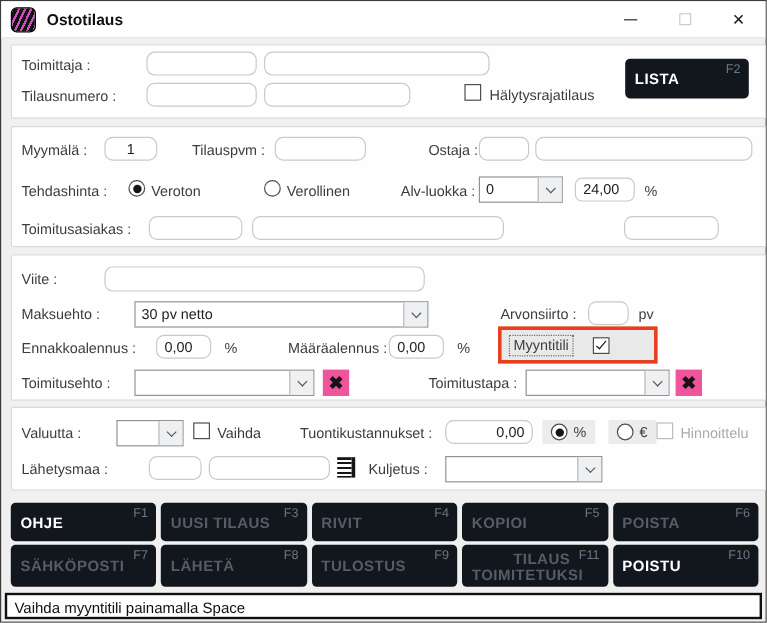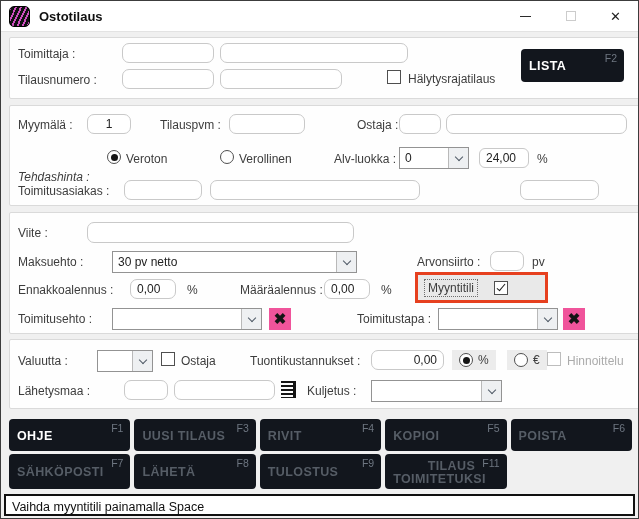--- a/index.html
+++ b/index.html
@@ -89,21 +89,21 @@
 
   <div class="gbox" style="top:104px;height:101px;">
     <span class="abs lbl" style="left:8px;top:12px;">Myymälä :</span>
     <input class="abs input center" style="left: 77px; top: 8px; width: 44px;" value="1">
     <span class="abs lbl" style="left:150px;top:12px;">Tilauspvm :</span>
     <input class="abs input" style="left: 219px; top: 8px; width: 76px;">
     <span class="abs lbl" style="left:347px;top:12px;">Ostaja :</span>
     <input class="abs input" style="left: 389px; top: 8px; width: 42px;">
     <input class="abs input" style="left: 436px; top: 8px; width: 181px;">
 
-    <span class="abs lbl" style="left:8px;top:64px;font-style:italic;">Tehdashinta :</span>
+    <span class="abs lbl" style="left:8px;top:46px;">Tehdashinta :</span>
     <span class="abs radio sel" style="left:97px;top:44px;"></span>
     <span class="abs lbl" style="left:116px;top:46px;">Veroton</span>
     <span class="abs radio" style="left:210px;top:44px;"></span>
     <span class="abs lbl" style="left:229px;top:46px;">Verollinen</span>
     <span class="abs lbl" style="left:324px;top:46px;">Alv-luokka :</span>
     <div class="abs select" style="left:389px;top:41px;width:70px;">
       <span class="sel-val">0</span>
       <span class="sel-arrow">
           <span class="chev"></span>
         </span>
@@ -170,21 +170,21 @@
 
   <div class="gbox" style="top:338px;height:70px;">
     <span class="abs lbl" style="left:8px;top:14px;">Valuutta :</span>
     <div class="abs select" style="left:87px;top:10px;width:56px;">
       <span class="sel-val"></span>
       <span class="sel-arrow">
           <span class="chev"></span>
         </span>
     </div>
     <span class="abs checkbox" style="left:151px;top:12px;"></span>
-    <span class="abs lbl" style="left:171px;top:14px;">Ostaja</span>
+    <span class="abs lbl" style="left:171px;top:14px;">Vaihda</span>
     <span class="abs lbl" style="left:240px;top:14px;">Tuontikustannukset :</span>
     <input class="abs input right" style="left: 361px; top: 10px; width: 73px;" value="0,00">
     <span class="abs chip" style="left:442px;top:10px;">
       <span class="radio sel"></span>
       <span class="lbl">%</span>
     </span>
     <span class="abs chip" style="left:497px;top:10px;">
       <span class="radio"></span>
       <span class="lbl">€</span>
     </span>
@@ -234,19 +234,23 @@
         <span class="fbtn-key">F8</span>
     </div>
     <div class="fbtn">
       <span class="fbtn-label">TULOSTUS</span>
         <span class="fbtn-key">F9</span>
     </div>
     <div class="fbtn">
       <span class="fbtn-label" style="max-width:82px;">TILAUS TOIMITETUKSI</span>
         <span class="fbtn-key">F11</span>
     </div>
+    <div class="fbtn on">
+      <span class="fbtn-label">POISTU</span>
+        <span class="fbtn-key">F10</span>
+    </div>
   </div>
 
   <div class="statusbar">
     <span>Vaihda myyntitili painamalla Space</span>
   </div>
 
 </div>
 
 </body></html>

